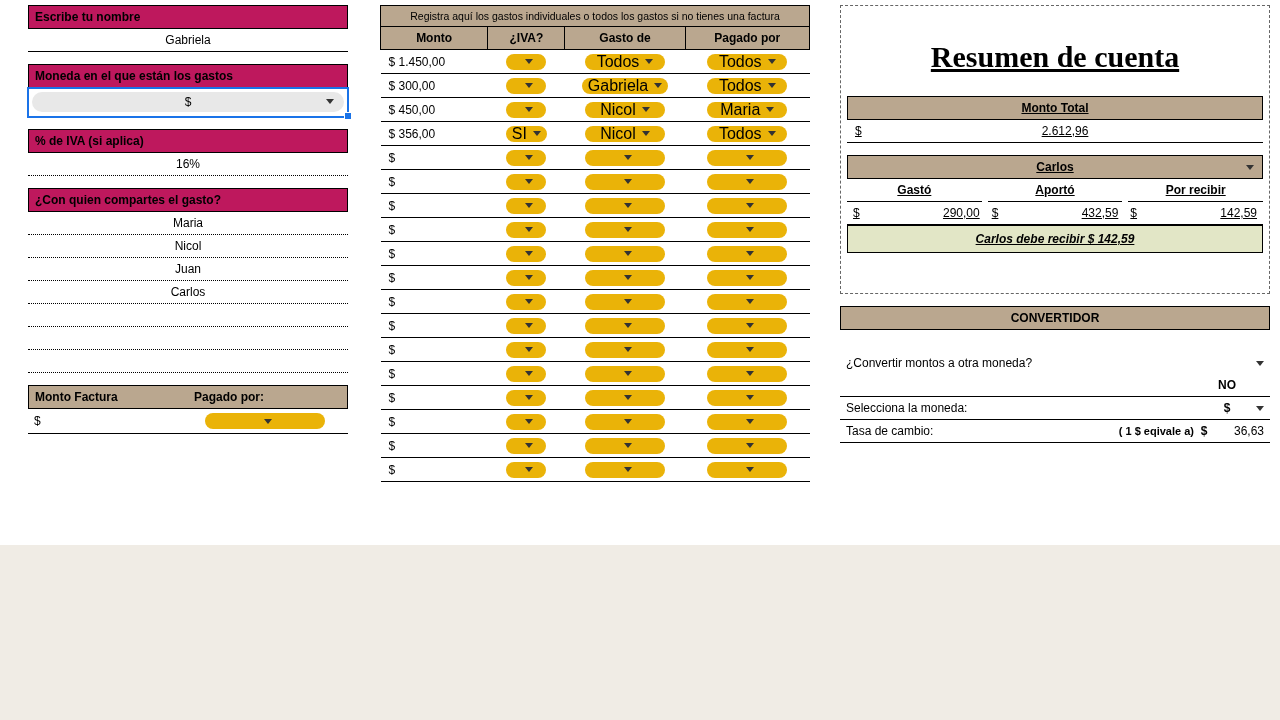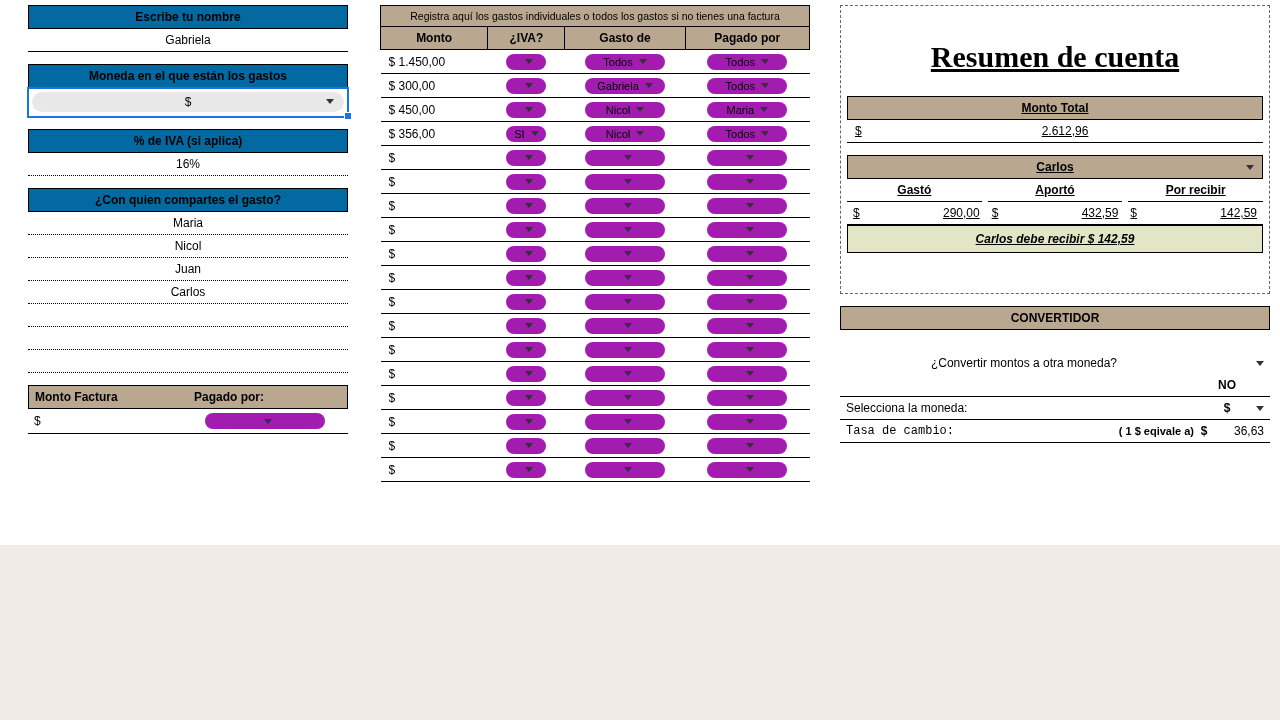--- a/index.html
+++ b/index.html
@@ -17,23 +17,22 @@
     background: #fff;
     width: 1280px;
     height: 545px;
     position: relative;
   }
   .col-left   { position:absolute; left:28px;  top:5px;  width:320px; }
   .col-mid    { position:absolute; left:380px; top:5px;  width:430px; }
   .col-right  { position:absolute; left:840px; top:5px;  width:430px; }
 
   .header-brown {
-    background:#0369a1;
-    border:1px solid #000;
-    text-align:center;
+    background:#be185d;
+    border:1px solid #000;
     font-weight:bold;
     padding:4px 6px;
     font-size:12px;
   }
   .cell {
     border-bottom:1px solid #000;
     padding:4px 6px;
     text-align:center;
     background:#fff;
     font-size:12px;
@@ -54,26 +53,26 @@
     position:absolute;
     right:-4px; bottom:-4px;
     width:6px; height:6px;
     background:#1a73e8;
     border:1px solid #fff;
   }
   .pill {
     display:inline-flex;
     align-items:center;
     justify-content:center;
-    background:#a21caf;
+    background:#eab308;
     border-radius:10px;
     height:16px;
     min-width:46px;
     padding:0 6px;
-    font-size:11px;
+    font-size:16px;
     position:relative;
   }
   .pill .caret, .caret {
     width:0;height:0;
     border-left:4px solid transparent;
     border-right:4px solid transparent;
     border-top:5px solid #333;
     margin-left:6px;
   }
   .currency-pill{
@@ -516,31 +515,31 @@
       </div>
       <div class="result-row">Carlos debe recibir $ 142,59</div>
       <div style="height:30px;"></div>
     </div>
 
     <div class="gap"></div>
 
     <div>
       <div class="conv-header">CONVERTIDOR</div>
       <div class="conv-row">
-        <div style="flex:1;text-align:center;">¿Convertir montos a otra moneda?</div>
+        <div style="flex:1;">¿Convertir montos a otra moneda?</div>
         <div style="font-weight:bold; width:50px; text-align:center;margin-top:44px;">NO</div>
         <span class="caret"></span>
       </div>
       <div class="conv-row">
         <div style="flex:1;">Selecciona la moneda:</div>
         <div style="font-weight:bold; width:50px; text-align:center;">$</div>
         <span class="caret"></span>
       </div>
       <div class="conv-row">
-        <div style="flex:1;font-family:Liberation Mono, monospace;">Tasa de cambio:</div>
+        <div style="flex:1;">Tasa de cambio:</div>
         <div style="font-weight:bold; font-size:11px;">( 1 $ eqivale a)</div>
         <div style="font-weight:bold; width:20px; text-align:center;">$</div>
         <div style="font-weight:normal; width:50px; text-align:right;">36,63</div>
       </div>
     </div>
   </div>
 
 </div>
 
 </body></html>

